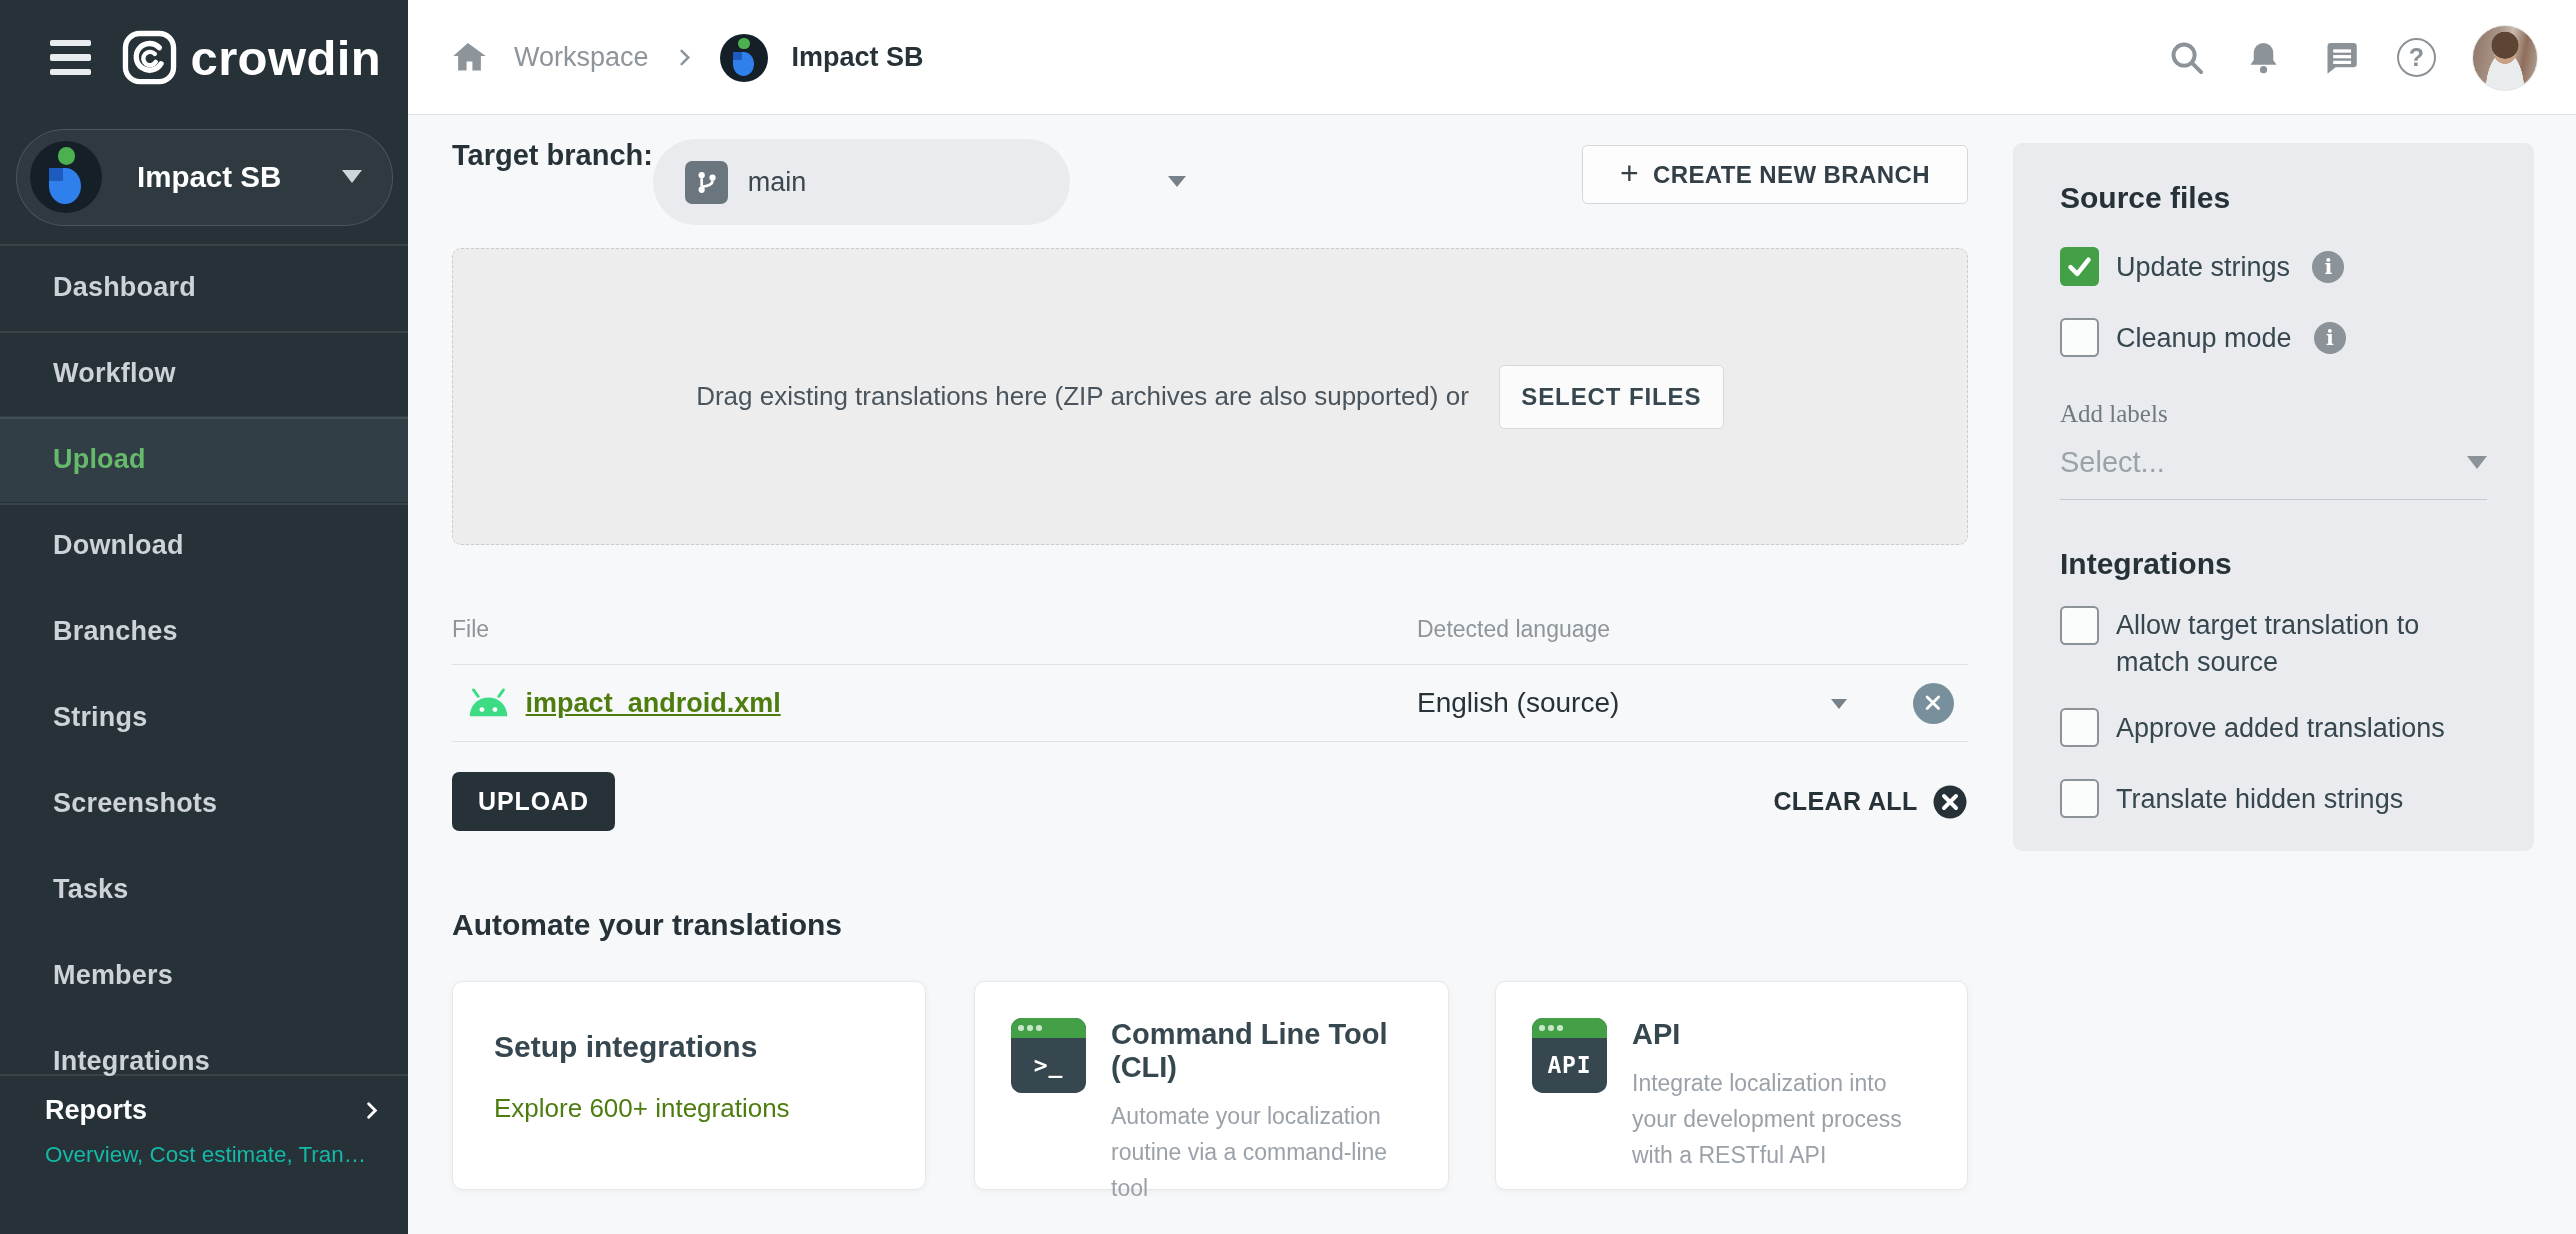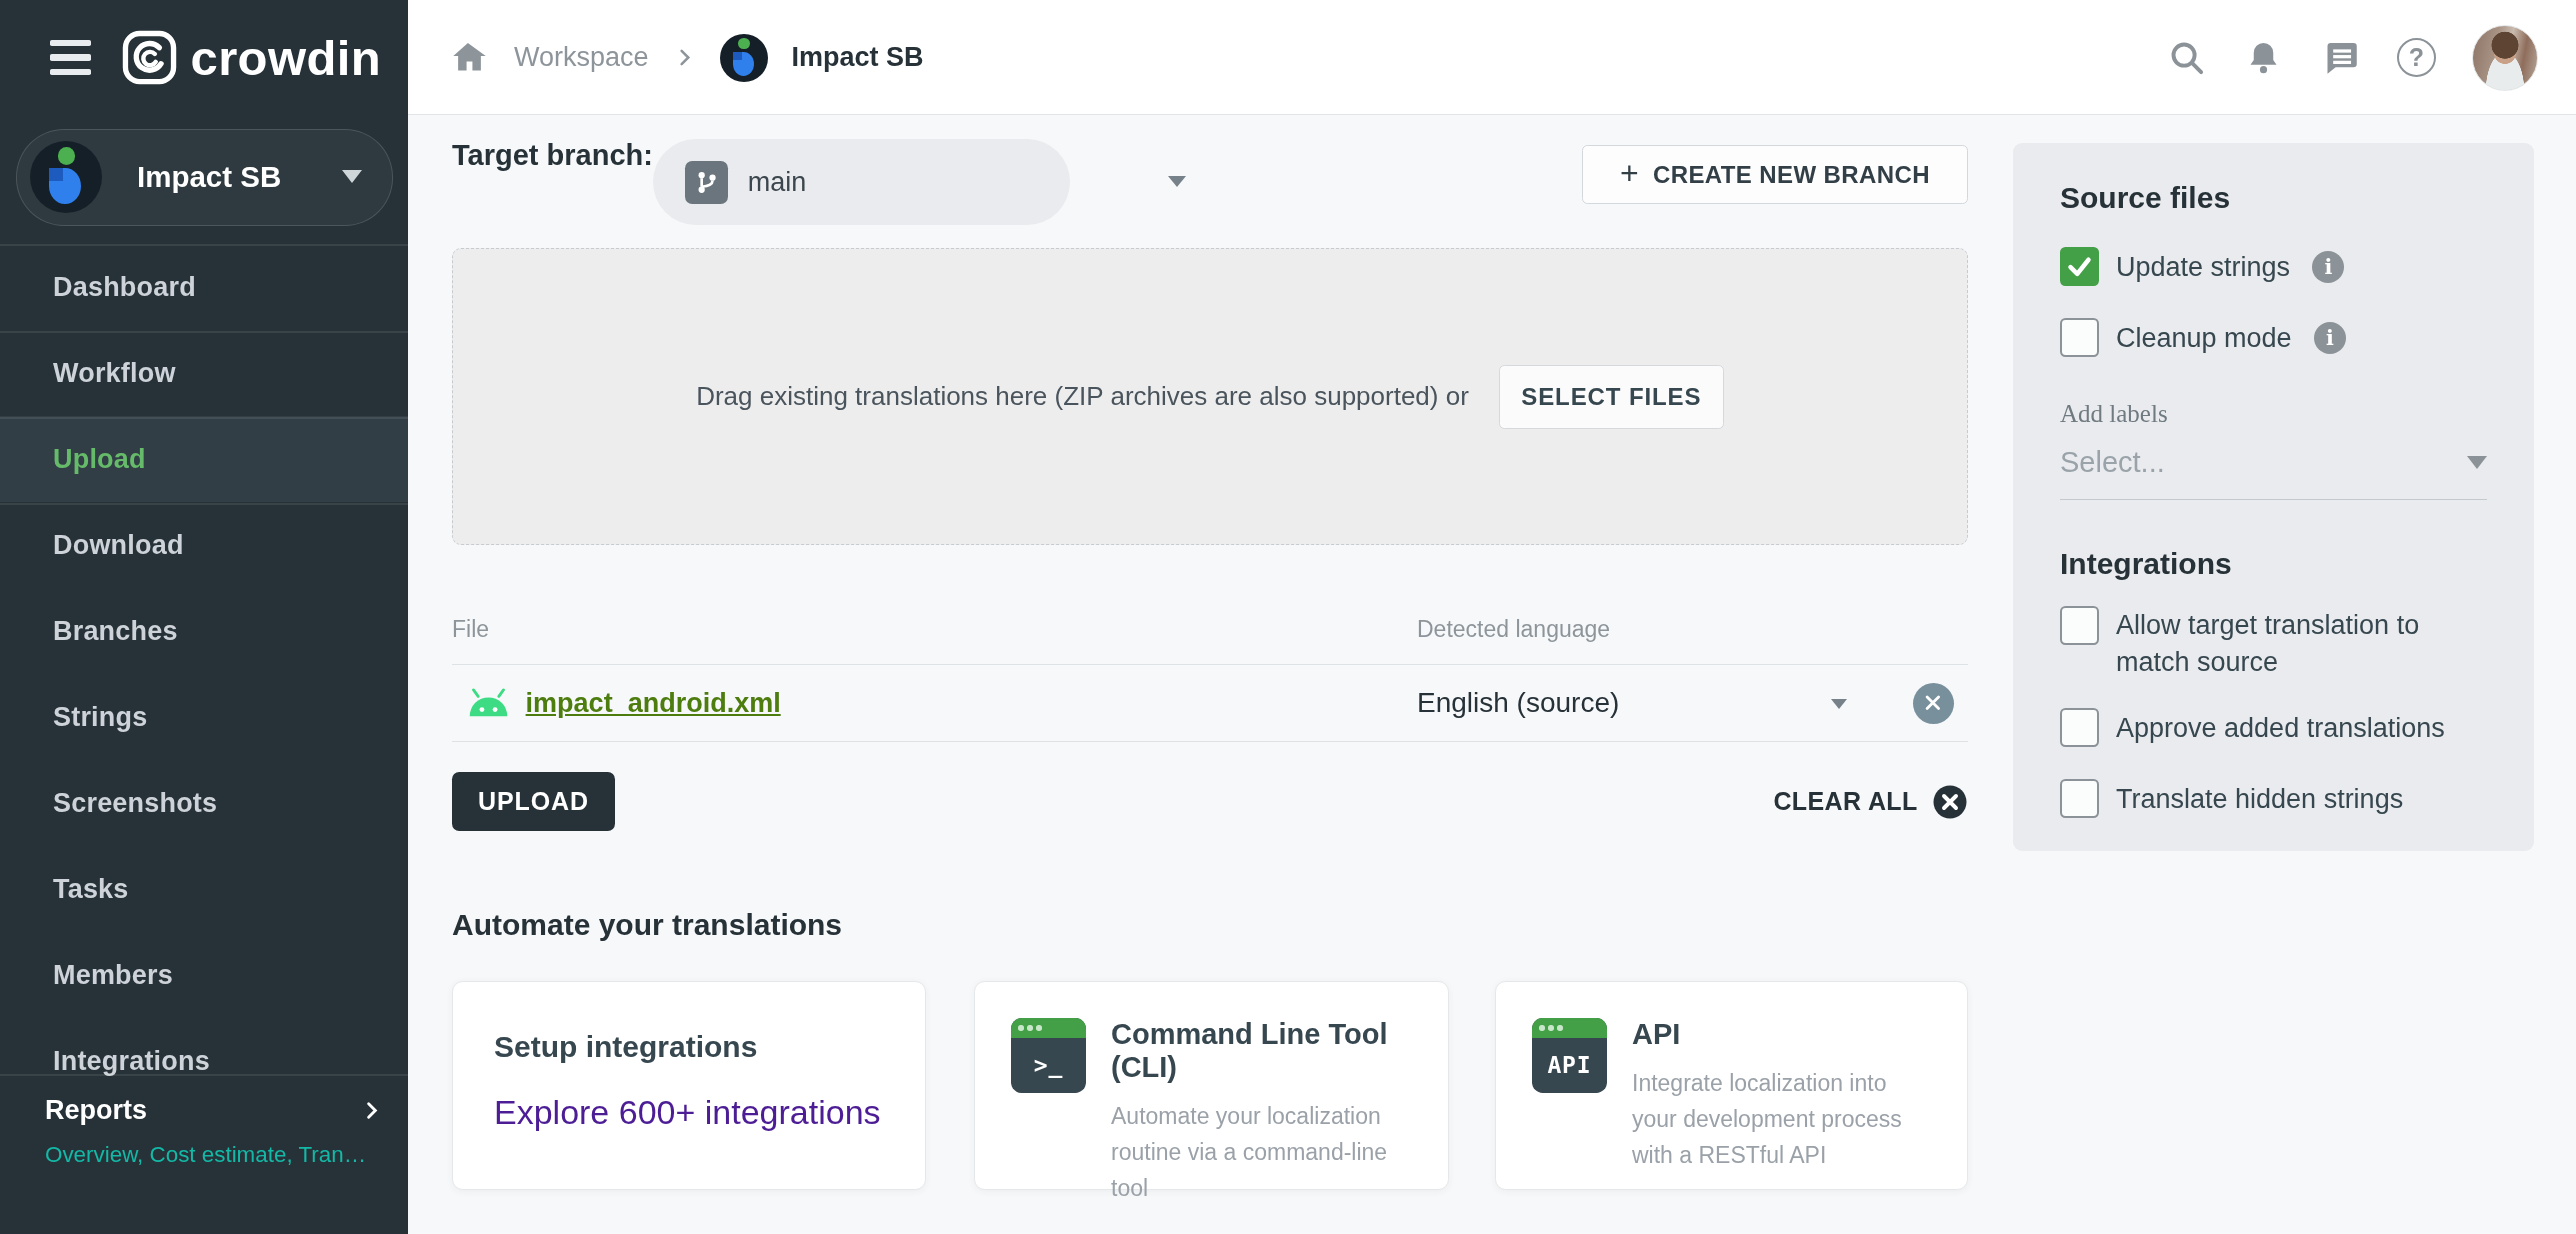--- a/index.html
+++ b/index.html
@@ -89,21 +89,21 @@
   .upload-btn { left:44px; top:657px; width:163px; height:59px; background:#263238; color:#fff; border-radius:7.2px; font-size:25px; font-weight:700; letter-spacing:0.9px; display:flex; align-items:center; justify-content:center; cursor:pointer; }
   .clear-all { left:1292px; top:657px; width:268px; height:59px; display:flex; align-items:center; justify-content:flex-end; gap:14.3px; cursor:pointer; }
   .clear-all .txt { font-size:25px; font-weight:700; letter-spacing:0.4px; color:#263238; }
   .clear-all svg { width:36px; height:36px; }
 
   .automate-h { left:44px; top:793px; font-size:30px; font-weight:700; color:#263238; }
 
   .card { top:866px; height:209px; background:#fff; border:1.8px solid #e5e8ea; border-radius:10.7px; box-shadow:0 1.8px 7.2px rgba(38,50,56,.05); cursor:pointer; }
   .card1 { left:44px; width:474px; padding:48px 41px 0 41px; }
   .card1 .c-title { font-size:30px; font-weight:700; color:#37474f; }
-  .card1 .c-link { margin-top:29px; font-size:34px; color:#4c1d95; cursor:pointer; }
+  .card1 .c-link { margin-top:29px; font-size:26px; color:#4d7c0f; cursor:pointer; }
   .card2 { left:566px; width:475px; }
   .card3 { left:1087px; width:473px; }
   .card-flex { display:flex; padding:36px 30px 0 36px; gap:25px; align-items:flex-start; }
   .appicon { flex:0 0 75px; width:75px; height:75px; border-radius:10.7px; background:#37474f; overflow:hidden; position:relative; }
   .appicon .bar { height:19.7px; background:#43a047; display:flex; align-items:center; gap:3.6px; padding-left:7.2px; }
   .appicon .bar i { width:5.4px; height:5.4px; border-radius:50%; background:#c8e6c9; }
   .appicon .glyph { position:absolute; top:19.7px; left:0; right:0; bottom:0; display:flex; align-items:center; justify-content:center; color:#fff; font-weight:700; font-size:23px; letter-spacing:0.9px; font-family:"DejaVu Sans Mono", monospace; }
   .c2-title { font-size:29px; font-weight:700; color:#37474f; }
   .c2-desc { margin-top:14.3px; font-size:23px; color:#9aa1a8; line-height:36px; max-width:340px; }
 

